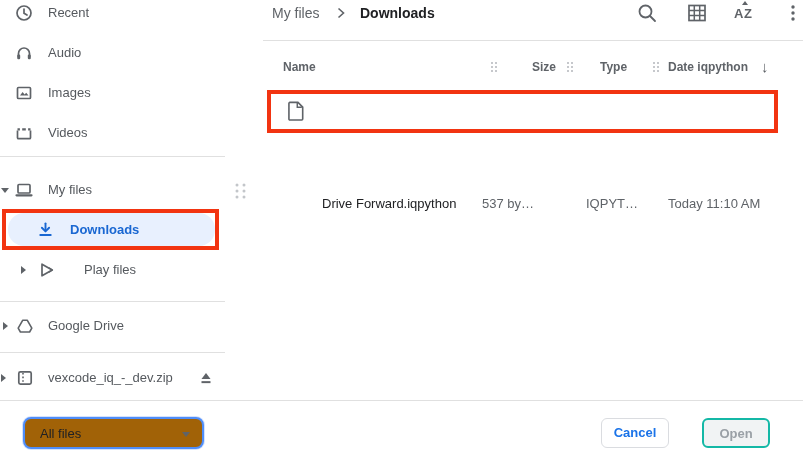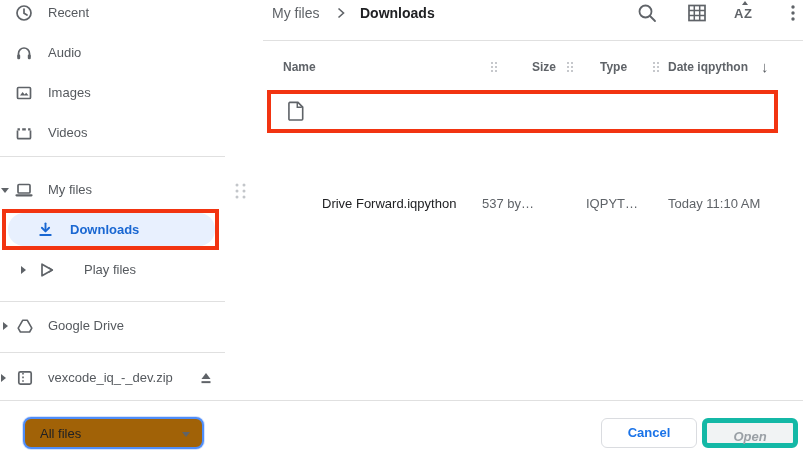--- a/index.html
+++ b/index.html
@@ -40,24 +40,24 @@
   .cell.name{color:#202124;}
   .sort-arrow{position:absolute;left:761px;top:58px;font-size:15px;color:#5f6368;}
 
   
   .select{position:absolute;left:23px;top:417px;width:181px;height:32px;box-sizing:border-box;
           border:2px solid #4f8df9;border-radius:8px;background:#a16207;cursor:pointer;
           box-shadow:0 0 0 1px rgba(79,141,249,.25);}
   .select .val{position:absolute;left:15px;top:7px;font-size:13px;color:#202124;}
   .select .arr{position:absolute;right:12px;top:13px;width:0;height:0;border-left:4px solid transparent;
                border-right:4px solid transparent;border-top:5px solid #5f6368;}
-  .btn{position:absolute;top:418px;width:96px;height:30px;box-sizing:border-box;border-radius:6px;
+  .btn{position:absolute;top:418px;width:68px;height:30px;box-sizing:border-box;border-radius:6px;
        font-size:13px;font-weight:700;text-align:center;line-height:28px;cursor:pointer;}
   .btn.cancel{left:601px;background:#fff;border:1px solid #dadce0;color:#1a73e8;}
-  .btn.open{left:702px;background:#f1f3f4;border:5px solid #14b8a6;color:#9aa0a6;cursor:default;font-style:italic;}
+  .btn.open{left:702px;background:#f1f3f4;border:2px solid #14b8a6;color:#9aa0a6;cursor:default;}
 
   svg{display:block;}
 </style>
 </head>
 <body>
 
 <div class="screen">
 
   <nav>
 

